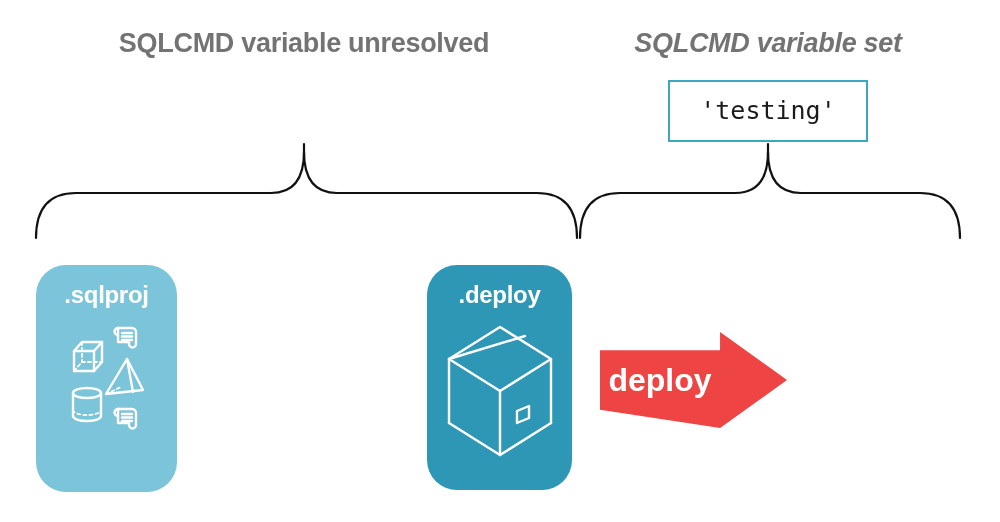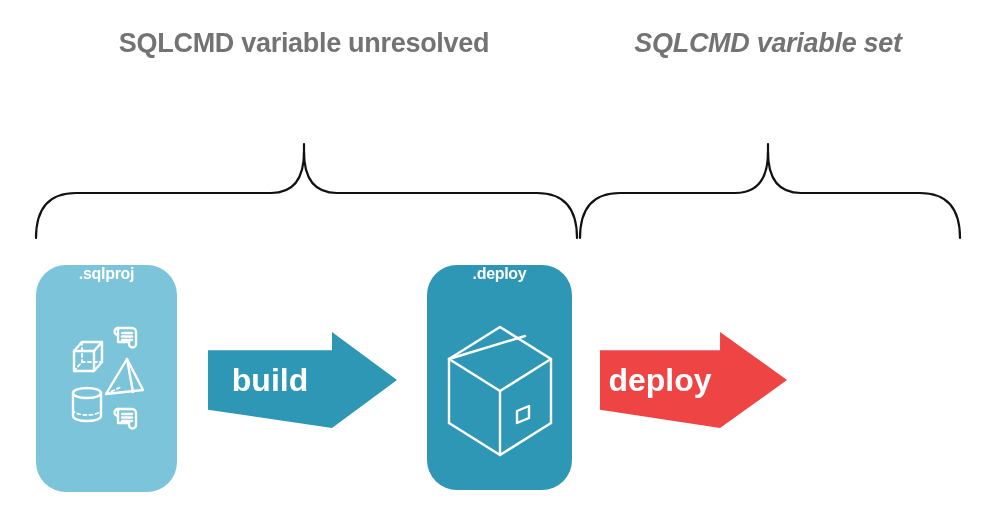--- a/index.html
+++ b/index.html
@@ -21,21 +21,21 @@
   #code-box-left{left:129px;width:346px;}
   #code-box-right{left:668px;width:196px;}
   #braces-svg{position:absolute;left:0;top:0;width:1000px;height:522px;pointer-events:none;}
   .stage-card{
     position:absolute;top:265px;border-radius:30px;color:#ffffff;
   }
   #card-sqlproj{left:36px;width:141px;height:227px;}
   #card-dacpac{left:427px;width:145px;height:225px;}
   #card-database{left:818px;width:144px;height:225px;}
   .stage-label{
-    display:block;text-align:center;margin-top:0;font-size:16px;font-weight:700;
+    display:block;text-align:center;margin-top:16px;font-size:24px;font-weight:700;
     color:#ffffff;letter-spacing:-0.3px;white-space:nowrap;
   }
   .stage-icon{position:absolute;left:0;top:0;}
   .flow-arrow{
     position:absolute;top:332px;height:96px;
   }
   #arrow-build{left:208px;width:189px;clip-path:polygon(0% 19%,65.6% 19%,65.6% 0%,100% 50%,65.6% 100%,0% 81%);}
   #arrow-deploy{left:600px;width:187px;clip-path:polygon(0% 19%,64.2% 19%,64.2% 0%,100% 50%,64.2% 100%,0% 81%);}
   .arrow-label{
     position:absolute;left:0;top:0;height:96px;line-height:96px;text-align:center;
@@ -47,20 +47,23 @@
   .icon-dash{stroke-dasharray:3 3;stroke-width:1.8;}
 </style>
 </head>
 <body>
 
 <div id="canvas">
 
   <div id="heading-left" class="heading">SQLCMD variable unresolved</div>
   <div id="heading-right" class="heading">SQLCMD variable set</div>
 
+  <div id="code-box-right" class="code-box">
+    <span>'testing'</span>
+  </div>
 
   <svg id="braces-svg" viewBox="0 0 1000 522">
     <g stroke="#111111" stroke-width="2.2" fill="none" stroke-linecap="round">
       <path d="M 36 238 Q 36 193 76 193 L 271 193 Q 304 193 304 152 Q 304 193 337 193 L 537 193 Q 577 193 577 238"></path>
       <path d="M 304 144 L 304 155"></path>
       <path d="M 580 238 Q 580 193 620 193 L 735 193 Q 768 193 768 152 Q 768 193 801 193 L 920 193 Q 960 193 960 238"></path>
       <path d="M 768 144 L 768 155"></path>
     </g>
   </svg>
 
@@ -105,23 +108,20 @@
         <path d="M 82 144 h 14 a 4 4 0 0 1 4 4 v 12"></path>
         <path d="M 82 144 a 3.5 3.5 0 1 0 0 7 v -7"></path>
         <path d="M 100 160 a 3.5 3.5 0 1 1 -7 0 v -2 h -11 v -7"></path>
         <line x1="86" y1="149" x2="96" y2="149"></line>
         <line x1="86" y1="152.5" x2="96" y2="152.5"></line>
         <line x1="86" y1="156" x2="96" y2="156"></line>
       </g>
     </svg>
   </div>
 
-  <div id="arrow-build" class="flow-arrow" style="background-color: rgb(45, 151, 181);">
-    <span class="arrow-label">build</span>
-  </div>
 
   <div id="card-dacpac" class="stage-card" style="background-color: rgb(45, 151, 181);">
     <span class="stage-label">.deploy</span>
     <svg class="stage-icon" width="145" height="225" viewBox="0 0 145 225">
       <g class="icon-stroke" stroke-width="2.6">
 
         <polygon points="73,62 124,94 73,126 22,94"></polygon>
 
         <line x1="22" y1="94" x2="98" y2="71"></line>
 

